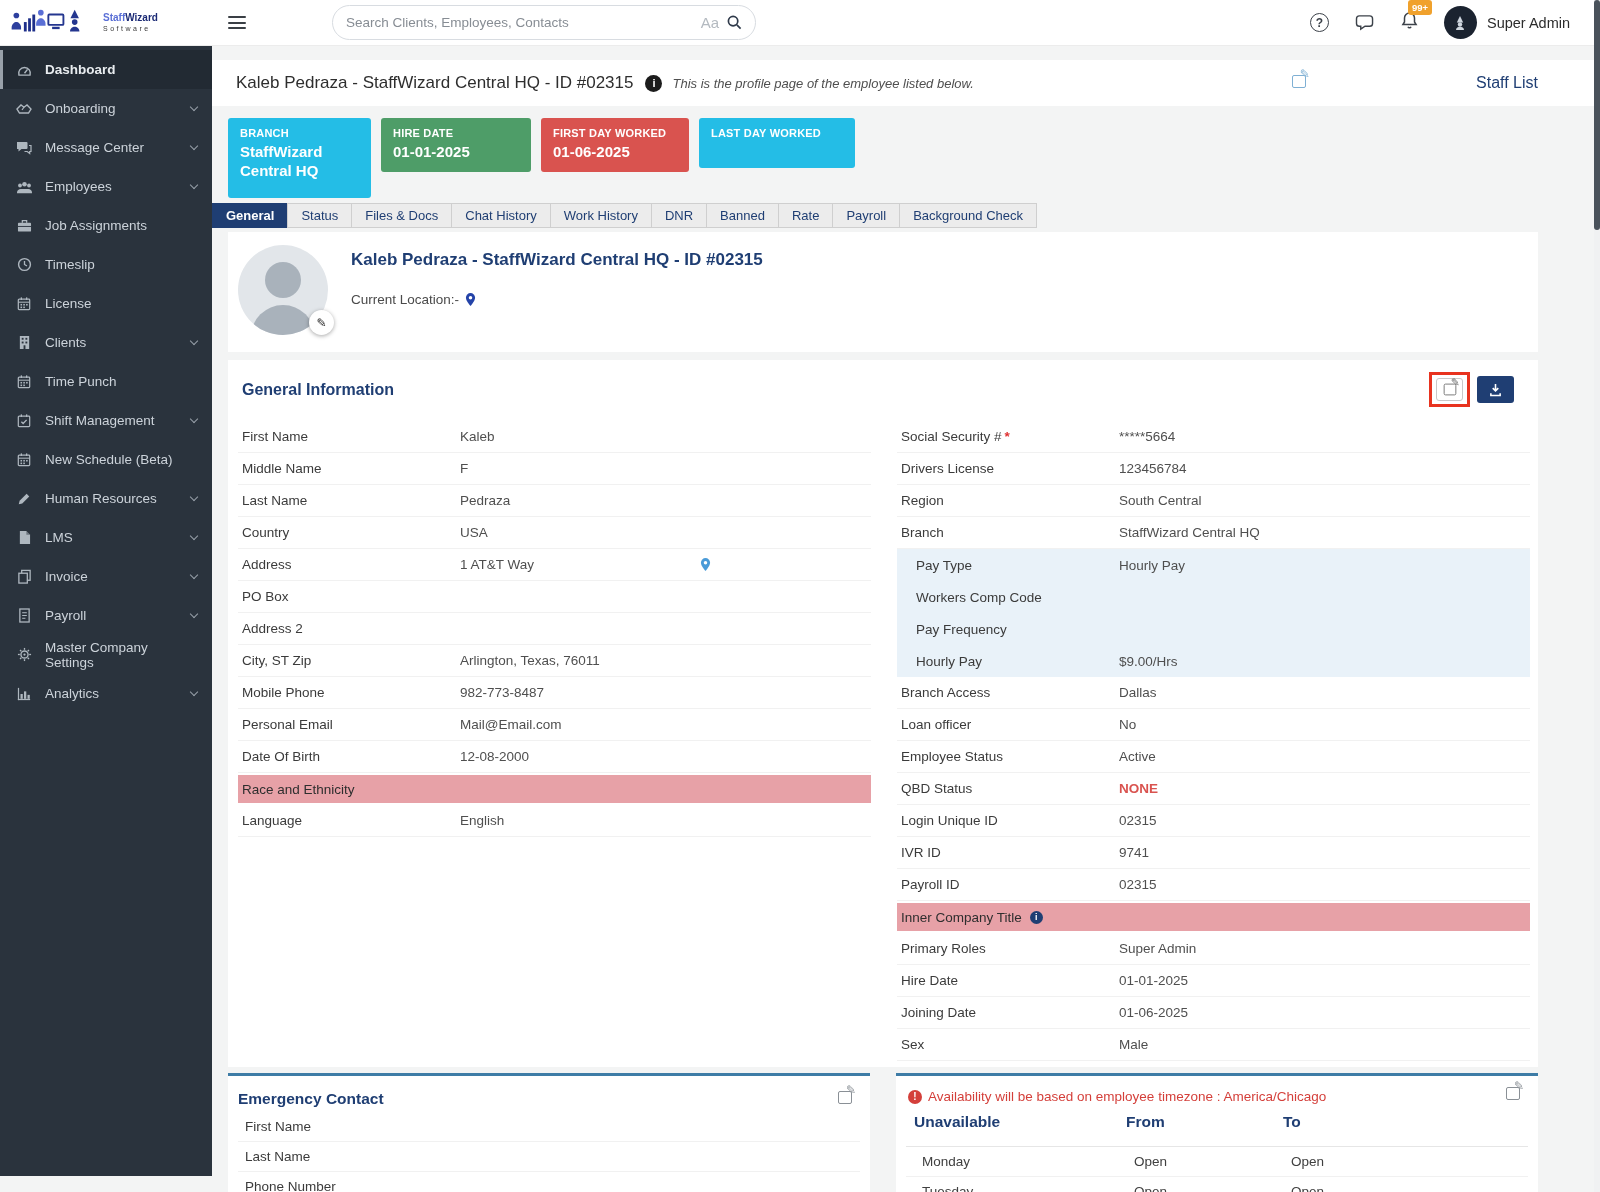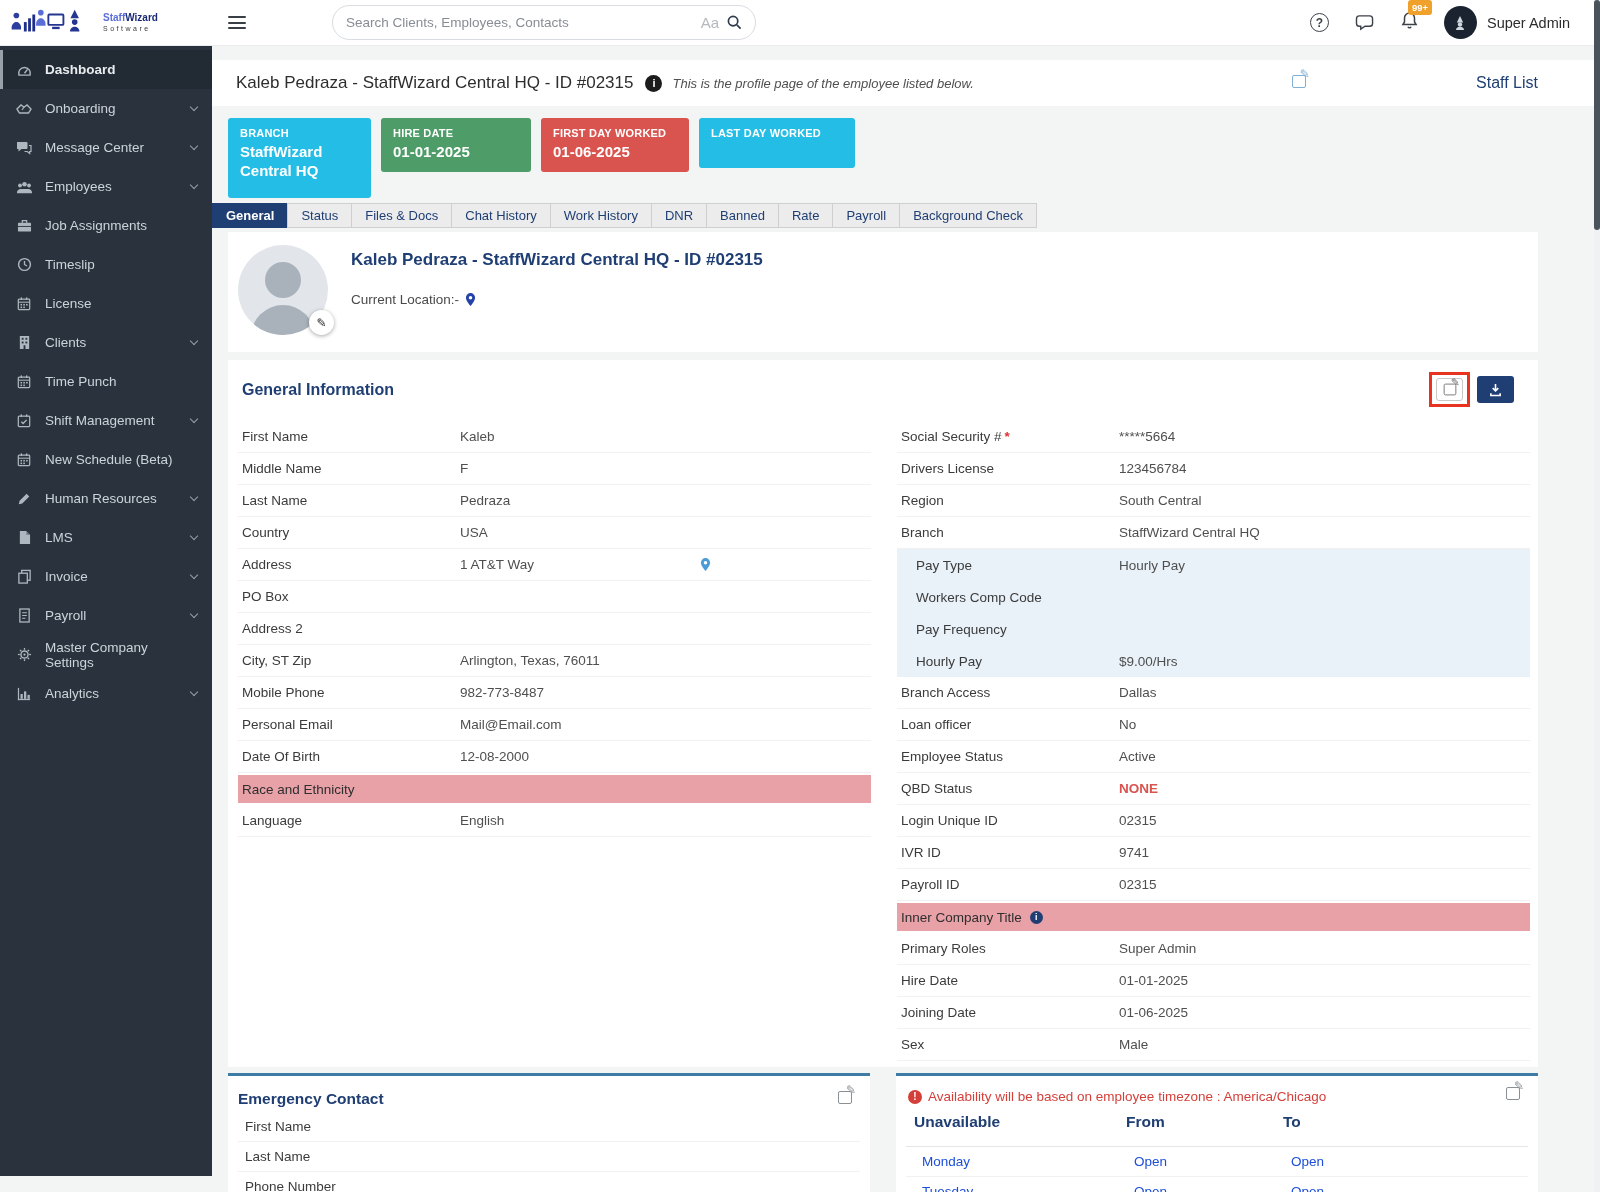--- a/index.html
+++ b/index.html
@@ -101,21 +101,21 @@
   
   .bottom-row{display:flex;gap:26px;margin:6px 62px 0 16px;align-items:flex-start}
   .b-card{background:#fff;border-top:3px solid #3e7ca6;padding:10px 10px 0;flex:1;height:180px}
   .ec-head{display:flex;align-items:center;height:26px}
   .ec-title{font-size:15.5px;font-weight:bold;color:#1f3e73}
   .card-edit{margin-left:auto;color:#8a9096;padding-right:8px;cursor:pointer}
   .ec-row{height:30px;display:flex;align-items:center;border-bottom:1px solid #f1f1f1;font-size:13.5px;color:#3b3b3b;padding:0 7px}
   .av-notice{display:flex;gap:6px;align-items:center;color:#d43f3a;font-size:13.5px;padding:3px 0 0 2px}
   .alert-i{width:14px;height:14px;border-radius:50%;background:#d43f3a;color:#fff;font-size:10px;font-weight:bold;display:flex;align-items:center;justify-content:center;flex-shrink:0}
   .av-head{display:grid;grid-template-columns:212px 157px 1fr;font-size:15.5px;font-weight:bold;color:#1f3e73;padding:9px 0 15px 8px;border-bottom:1px solid #e6e6e6}
-  .av-row{display:grid;grid-template-columns:212px 157px 1fr;font-size:13.5px;color:#1d4ed8;height:30px;align-items:center;padding-left:16px;border-bottom:1px solid #f1f1f1}
+  .av-row{display:grid;grid-template-columns:212px 157px 1fr;font-size:13.5px;color:#404040;height:30px;align-items:center;padding-left:16px;border-bottom:1px solid #f1f1f1}
 
   
   .scrollbar{position:absolute;top:0;right:0;bottom:0;width:6px;background:#f0f1f2;z-index:9}
   .scroll-thumb{position:absolute;top:0;right:0;width:6px;height:230px;background:#4a525b;border-radius:3px}
 </style>
 </head>
 <body>
 
 <div class="navbar">
   <div class="logo-wrap">

